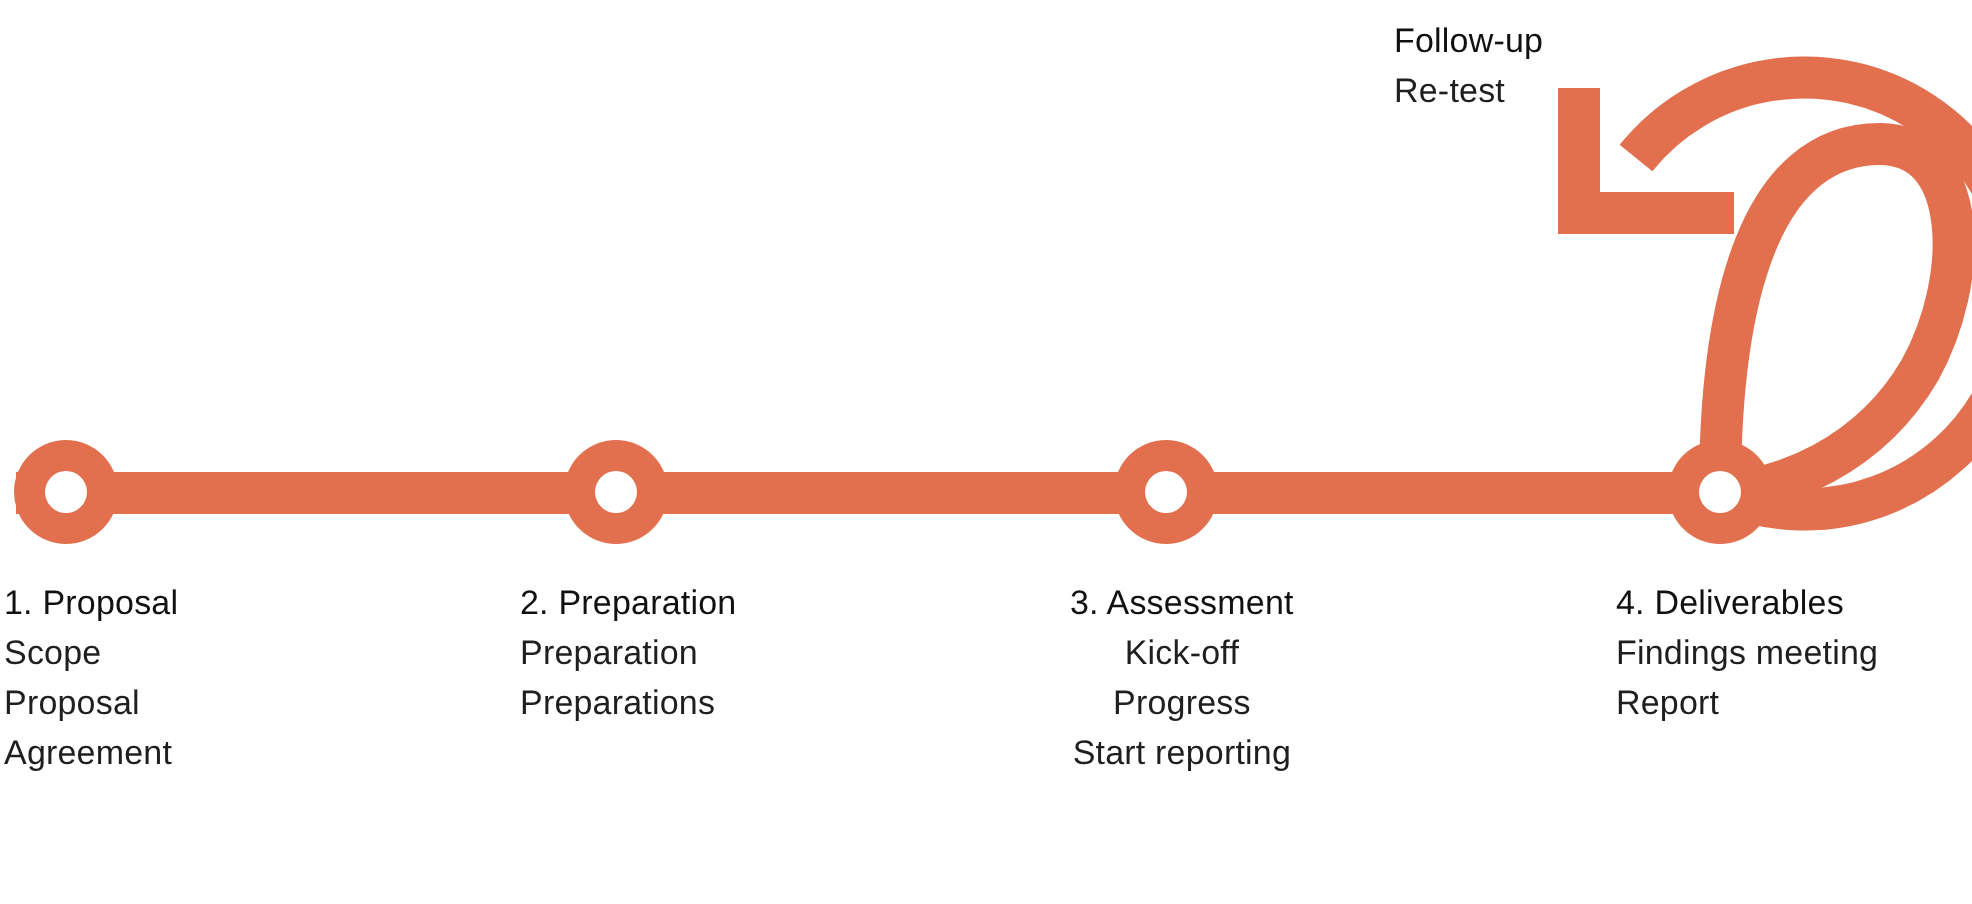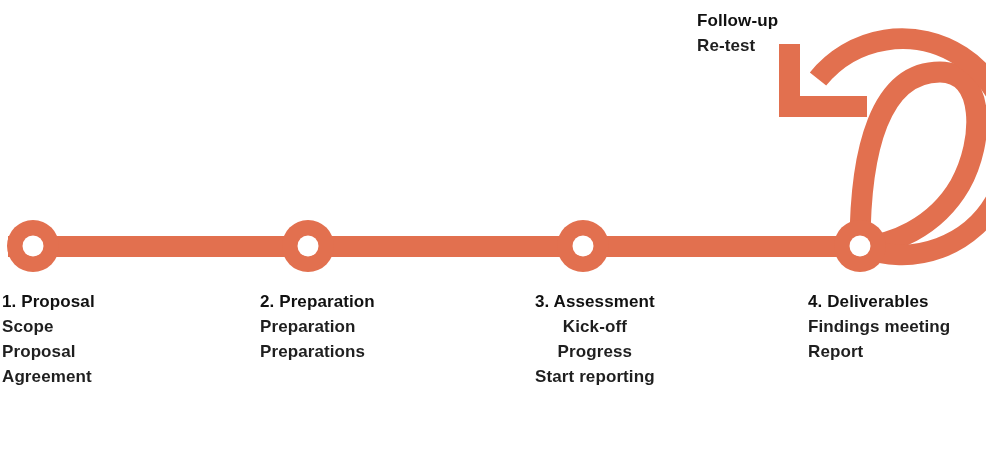--- a/index.html
+++ b/index.html
@@ -26,28 +26,28 @@
     width: 986px;
     height: 452px;
     display: block;
   }
   .stage-label {
     position: absolute;
     white-space: nowrap;
   }
   .stage-title {
     font-size: 17px;
-    font-weight: bold;
+    font-weight: normal;
     color: #111111;
     line-height: 25px;
     letter-spacing: 0.1px;
   }
   .stage-item {
     font-size: 17px;
-    font-weight: bold;
+    font-weight: normal;
     color: #1f1f1f;
     line-height: 25px;
     letter-spacing: 0.1px;
   }
   #followup-label {
     position: absolute;
     left: 697px;
     top: 8px;
     white-space: nowrap;
   }

